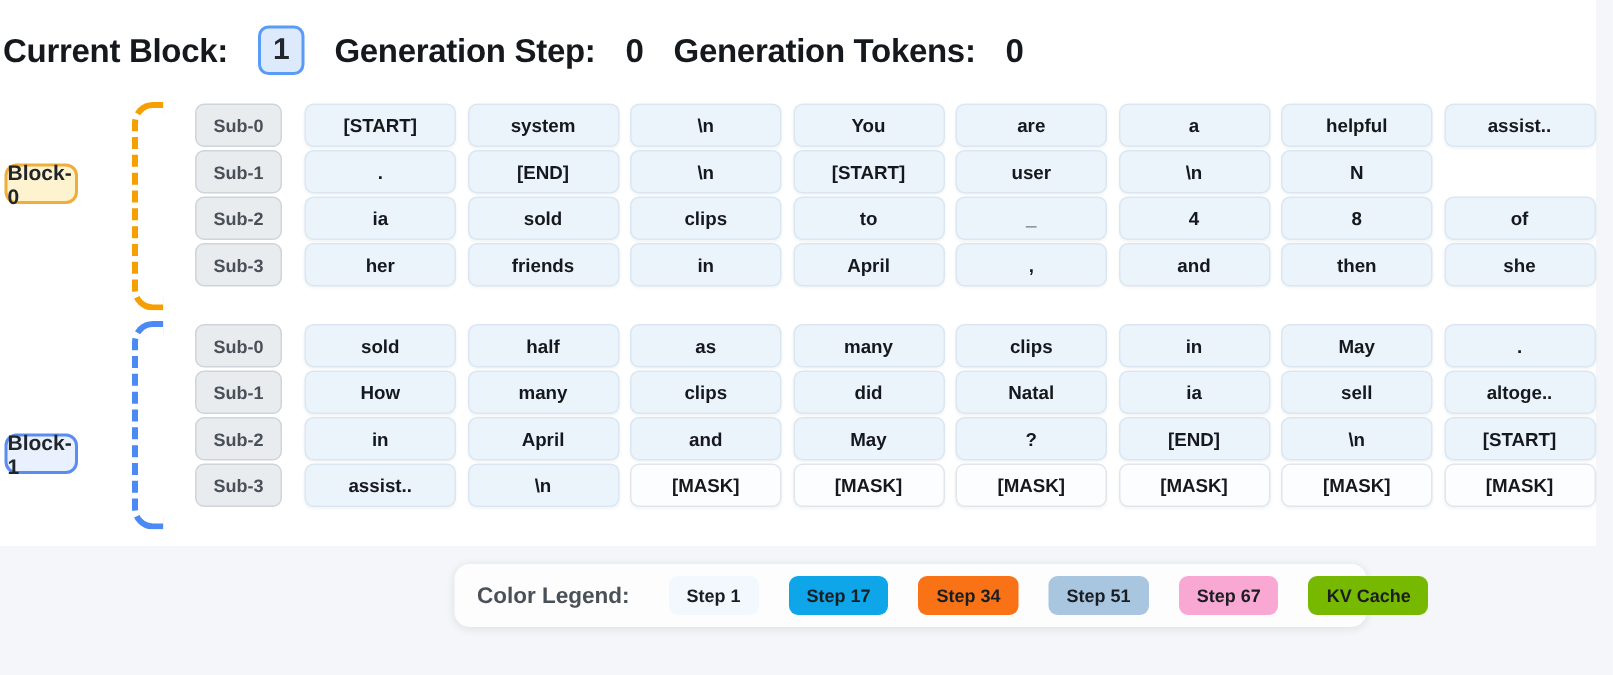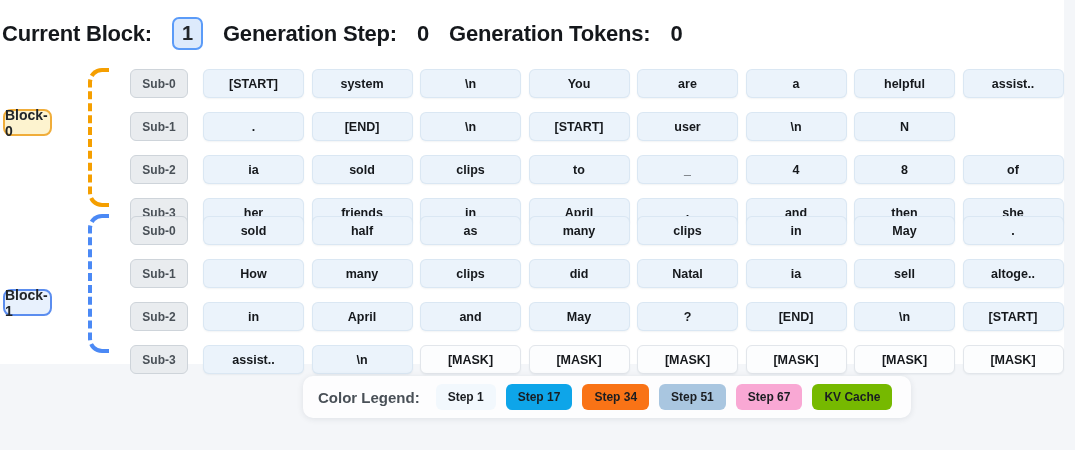--- a/index.html
+++ b/index.html
@@ -22,37 +22,37 @@
   .block-label.b0 { top:109px; }
   .block-label.b1 { top:253px;margin-top:36px; }
 
   
   .bracket { position:absolute; left:88px; width:21px; border-left:4.5px dashed; border-top:4.5px solid;
              border-bottom:4.5px solid; border-right:none; border-radius:14px 0 0 14px; }
   .bracket.b0 { top:68px; height:139px; }
   .bracket.b1 { top:214px; height:139px; }
 
   
-  .rows-wrap { position:absolute; left:0; display:flex; flex-direction:column; gap:14px; }
+  .rows-wrap { position:absolute; left:0; display:flex; flex-direction:column; gap:2px; }
   .rows-wrap.b0 { top:69px; }
   .rows-wrap.b1 { top:216px; }
   .token-row { display:flex; gap:7.5px; height:29px; padding-left:130px; }
   .sub-chip { width:58px; margin-right:7.5px; display:flex; align-items:center; justify-content:center;
               background:#e9ecef; border:1px solid #ced4da; border-radius:6px;
               font-size:12px; font-weight:bold; color:#495057; }
   .cell { width:101px; display:flex; align-items:center; justify-content:center;
           background:var(--token-bg,#ebf3fb); border:1px solid rgba(185,208,230,0.35); border-radius:6px;
           font-size:12.5px; font-weight:bold; color:#15181c; box-shadow:0 1px 2px rgba(40,60,90,0.06);
           white-space:nowrap; overflow:hidden; }
   .cell.mask { background:var(--mask-bg,#fcfdfe); border:1px solid #e2e6eb; }
 
   
   .legend-card { position:absolute; left:303px; top:376px; width:608px; height:42px; background:#fdfdfe;
                  border-radius:10px; box-shadow:0 1px 6px rgba(30,40,60,0.10);
-                 display:flex; align-items:center; gap:10px; padding:0 15px; }
+                 display:flex; align-items:center; gap:20px; padding:0 15px; }
   .legend-title { font-size:15px; font-weight:bold; color:#495057; margin-right:6px; white-space:nowrap; }
   .legend-chip { height:26px; padding:0 12px; display:flex; align-items:center; justify-content:center;
                  border-radius:6px; font-size:12px; font-weight:bold; color:#1a1d21; white-space:nowrap; }
 </style>
 </head>
 <body>
 
 <div class="app">
   <div class="panel">
 

